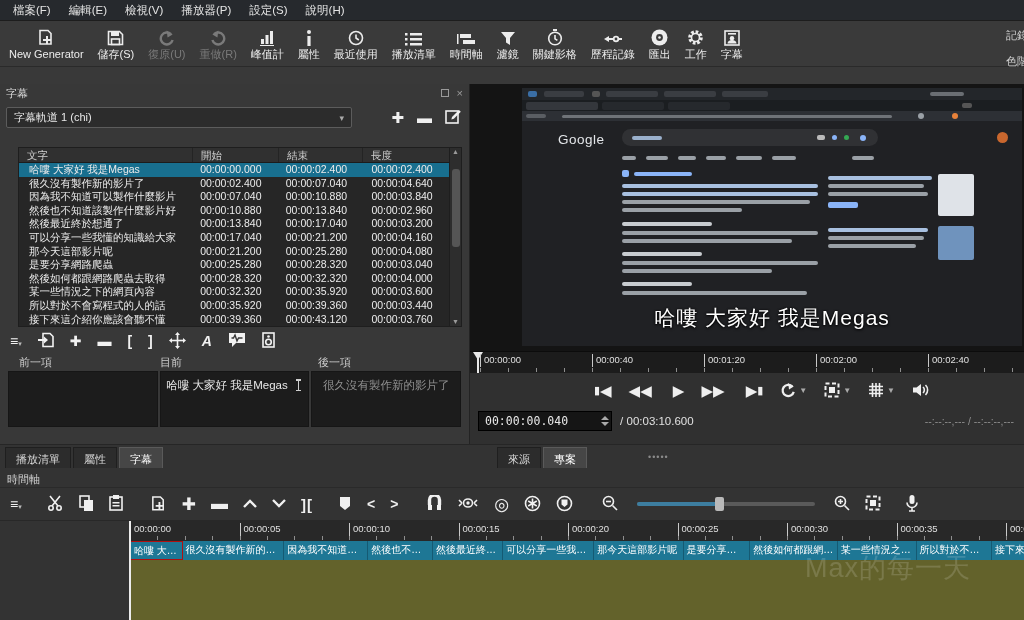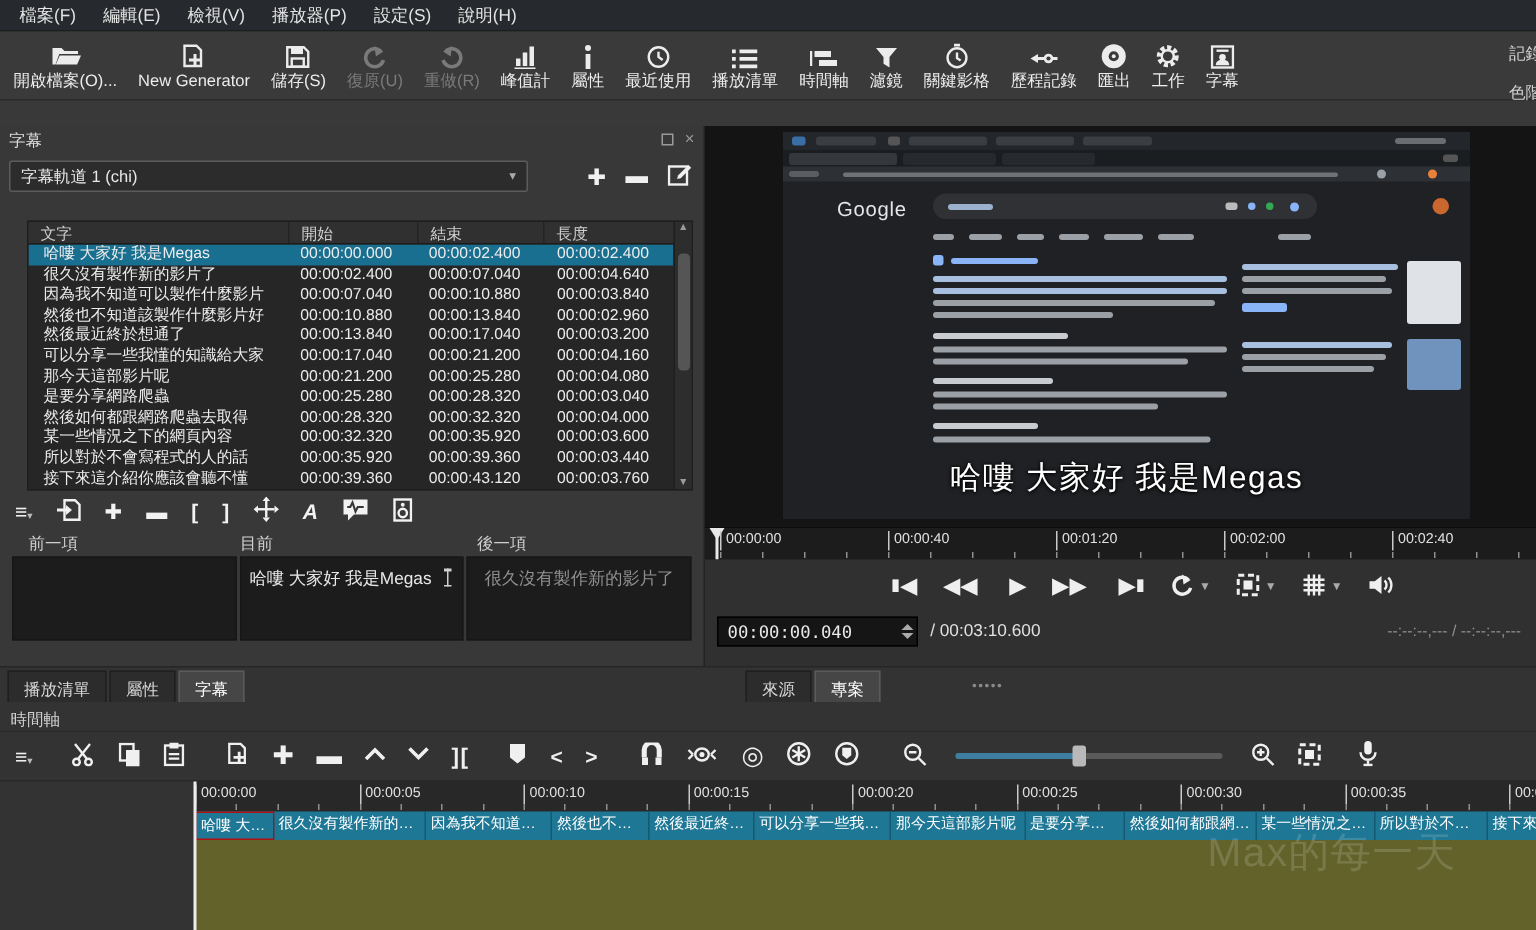--- a/index.html
+++ b/index.html
@@ -59,21 +59,21 @@
   .sp-editors{position:absolute;top:287px;left:8px;right:8px;height:56px;display:flex;gap:2px;}
   .sp-edit{flex:1;background:#1c1c1c;border:1px solid #161616;padding-top:6px;text-align:center;font-size:11.5px;}
   .sp-edit.next{color:#8f8f8f;}
   .ibeam{display:inline-block;width:9px;height:12px;position:relative;margin-left:6px;vertical-align:-2px;}
   .ibeam:before,.ibeam:after{content:"";position:absolute;left:2px;width:5px;height:1.5px;background:#cfcfcf;}
   .ibeam:before{top:0}.ibeam:after{bottom:0}
   .ibeam i{position:absolute;left:4px;top:0;bottom:0;width:1.5px;background:#cfcfcf;}
 
   
   .video-area{position:absolute;top:0;left:0;right:0;height:267px;background:#141414;}
-  .vframe{position:absolute;top:4px;left:52px;width:458px;height:258px;background:#202124;overflow:hidden;padding-left:35px;}
+  .vframe{position:absolute;top:4px;left:52px;width:500px;height:258px;background:#202124;overflow:hidden;padding-left:35px;}
   .vbar{position:absolute;border-radius:2px;}
   .vstrip{position:absolute;left:0;right:0;}
   .google-logo{position:absolute;left:36px;top:44px;font-size:13.5px;color:#e3e6e9;letter-spacing:.5px;}
   .gsearch{position:absolute;left:100px;top:41px;width:256px;height:17px;border-radius:9px;background:#303134;}
   .gavatar{position:absolute;width:11px;height:11px;border-radius:50%;background:#c9672e;right:14px;top:44px;}
   .vsub{position:absolute;left:0;right:0;bottom:14px;text-align:center;color:#fff;font-size:21px;
         text-shadow:0 1px 3px #000,0 0 2px #000;letter-spacing:1px;}
   .seek{position:absolute;top:267px;left:0;right:0;height:22px;background:#1c1c1c;border-top:1px solid #0c0c0c;overflow:hidden;}
   .rlabel{position:absolute;top:2px;font-size:9.5px;color:#e0e0e0;border-left:1px solid #c9c9c9;padding-left:3px;
           height:13px;line-height:12px;}
@@ -137,29 +137,20 @@
   <div class="menubar" id="menubar">
       <span class="menu-item">檔案(F)</span>
       <span class="menu-item">編輯(E)</span>
       <span class="menu-item">檢視(V)</span>
       <span class="menu-item">播放器(P)</span>
       <span class="menu-item">設定(S)</span>
       <span class="menu-item">說明(H)</span>
     </div>
 
   <div class="toolbar">
-    <div class="tb-btn">
-      <span class="glyph">
-          <svg width="22" height="16" viewBox="0 0 22 16">
-            <path class="f" d="M2 2h6l2 2h9v2H6.5L4 13H2z"></path>
-            <path class="f" d="M6.8 7H21l-2.6 6H4.2z"></path>
-          </svg>
-        </span>
-      <span class="lbl">開啟檔案(O)...</span>
-    </div>
     <div class="tb-btn">
       <span class="glyph">
           <svg width="18" height="17" viewBox="0 0 18 17">
             <path class="st" d="M3 1.5h8l3 3V15H3z"></path>
             <path class="f" d="M9 7h2v3h3v2h-3v3H9v-3H6v-2h3z"></path>
           </svg>
         </span>
       <span class="lbl">New Generator</span>
     </div>
     <div class="tb-btn">

